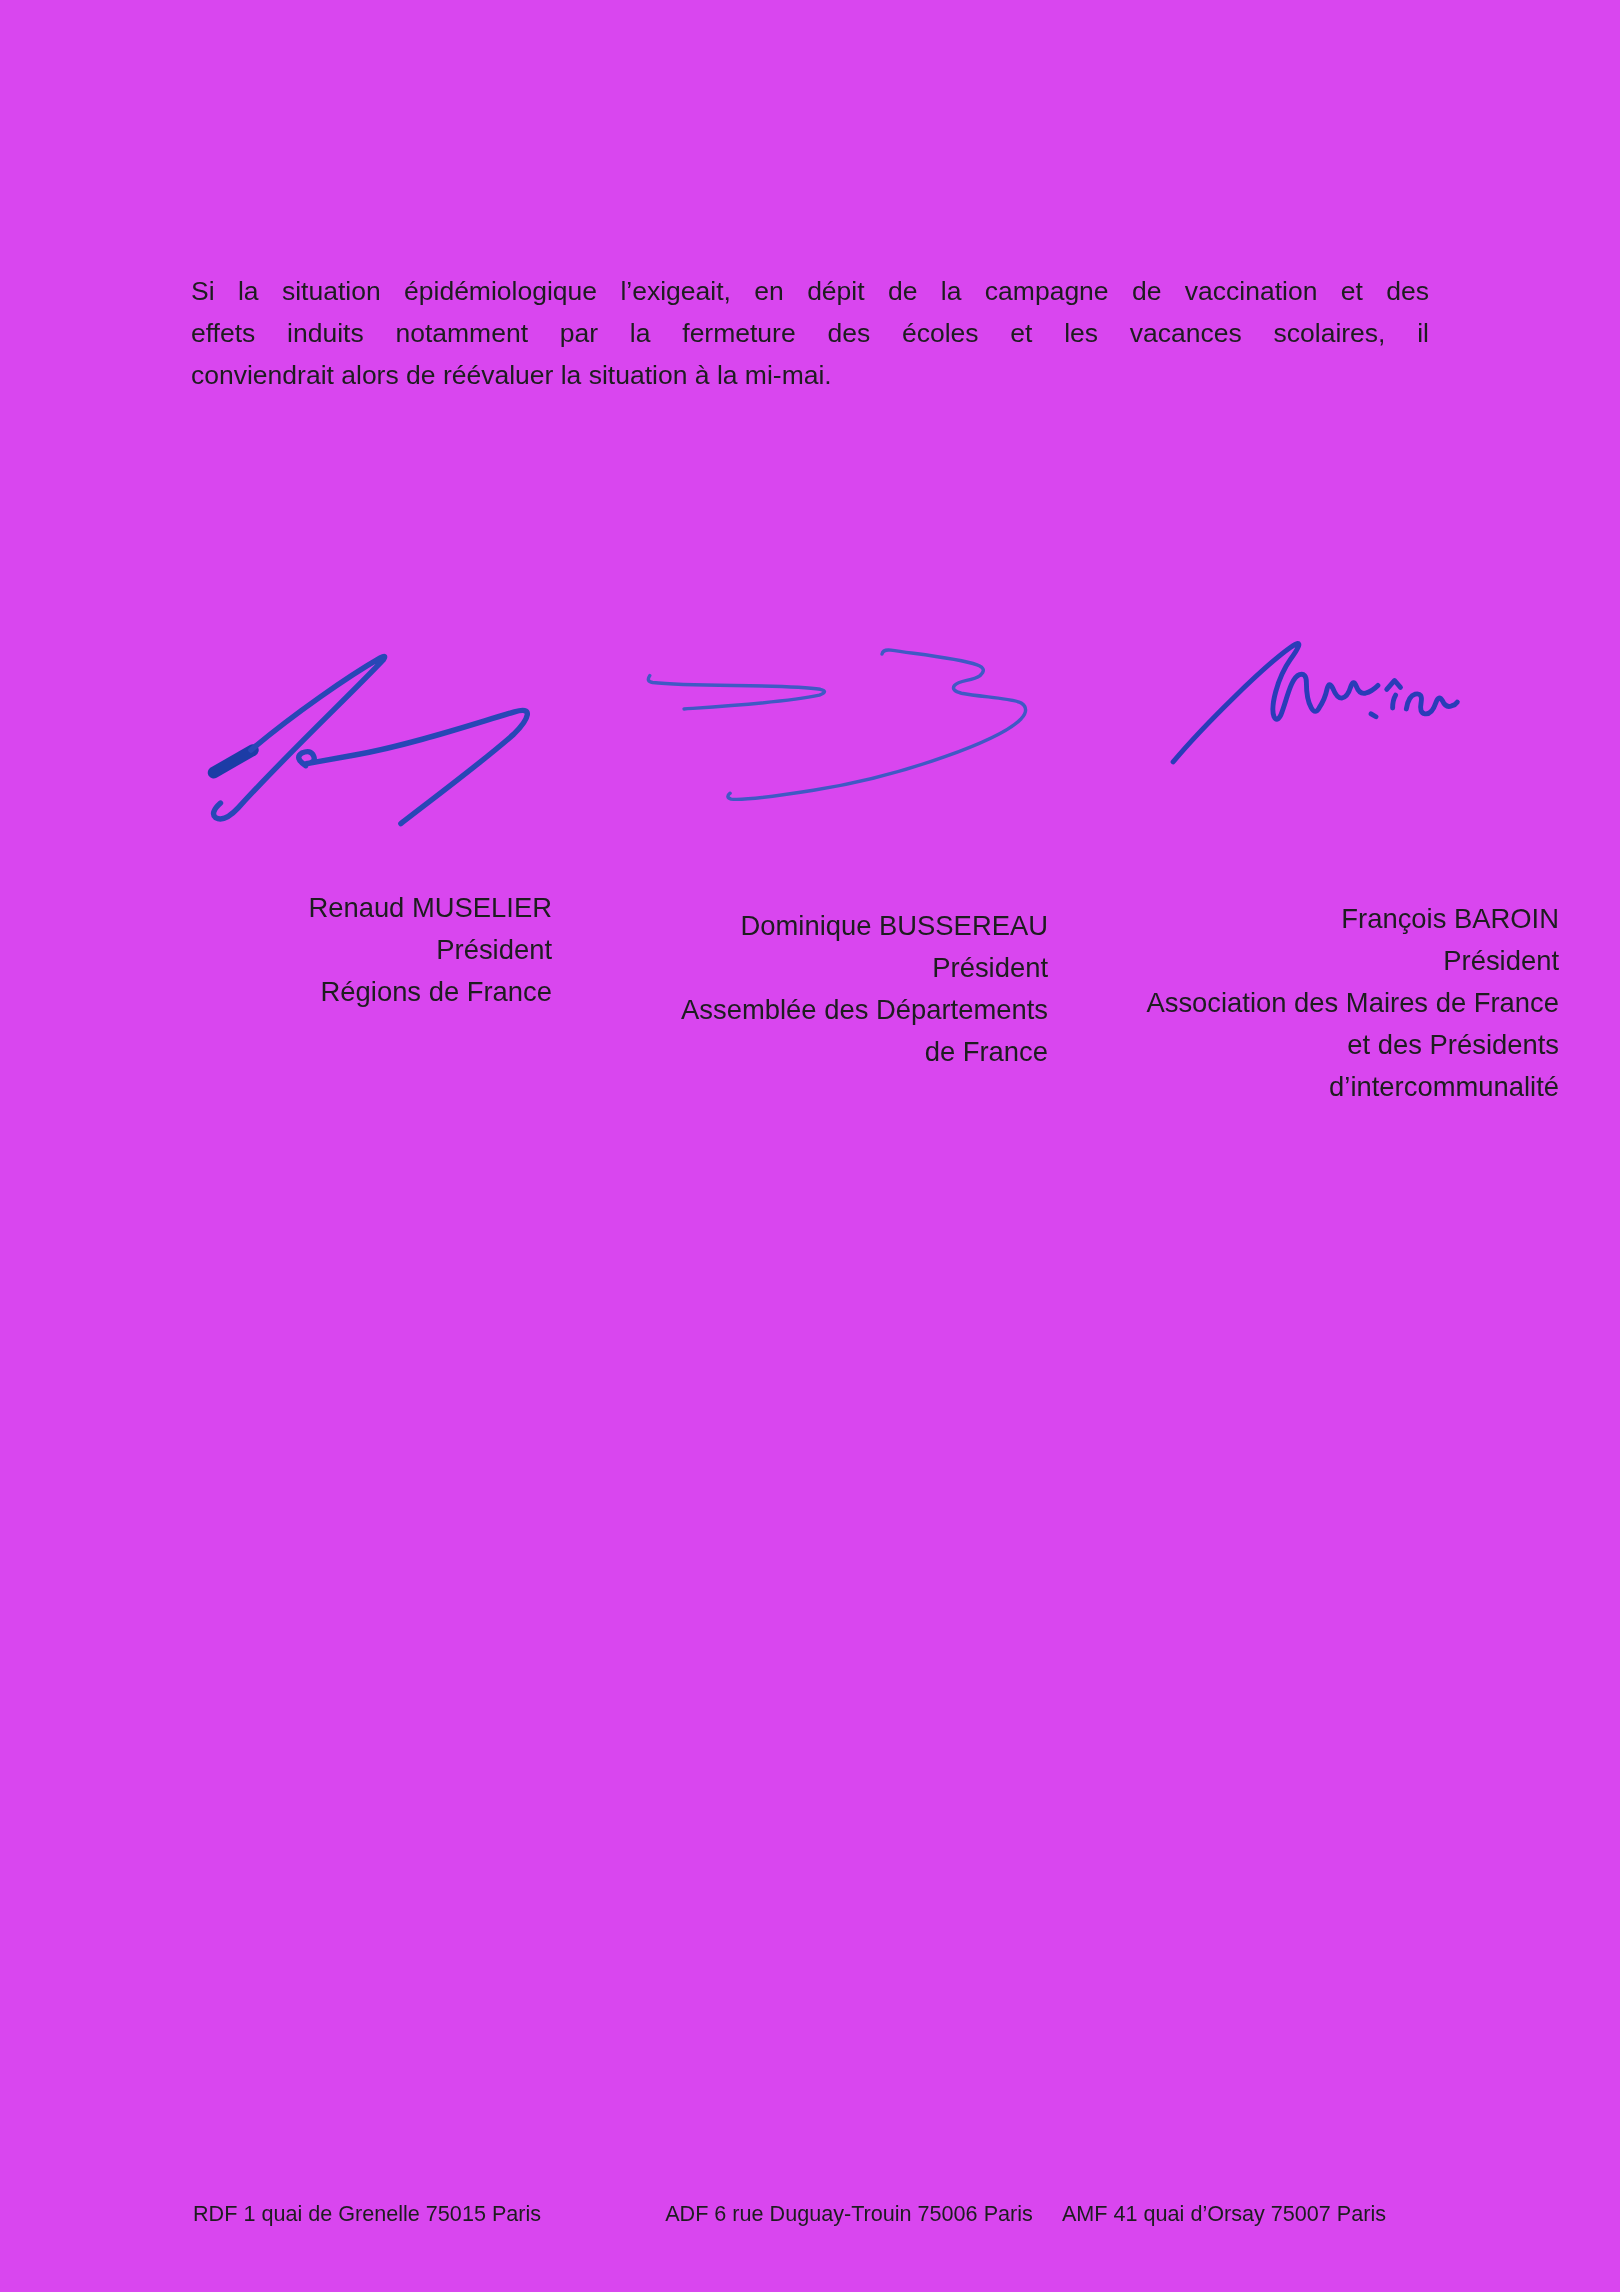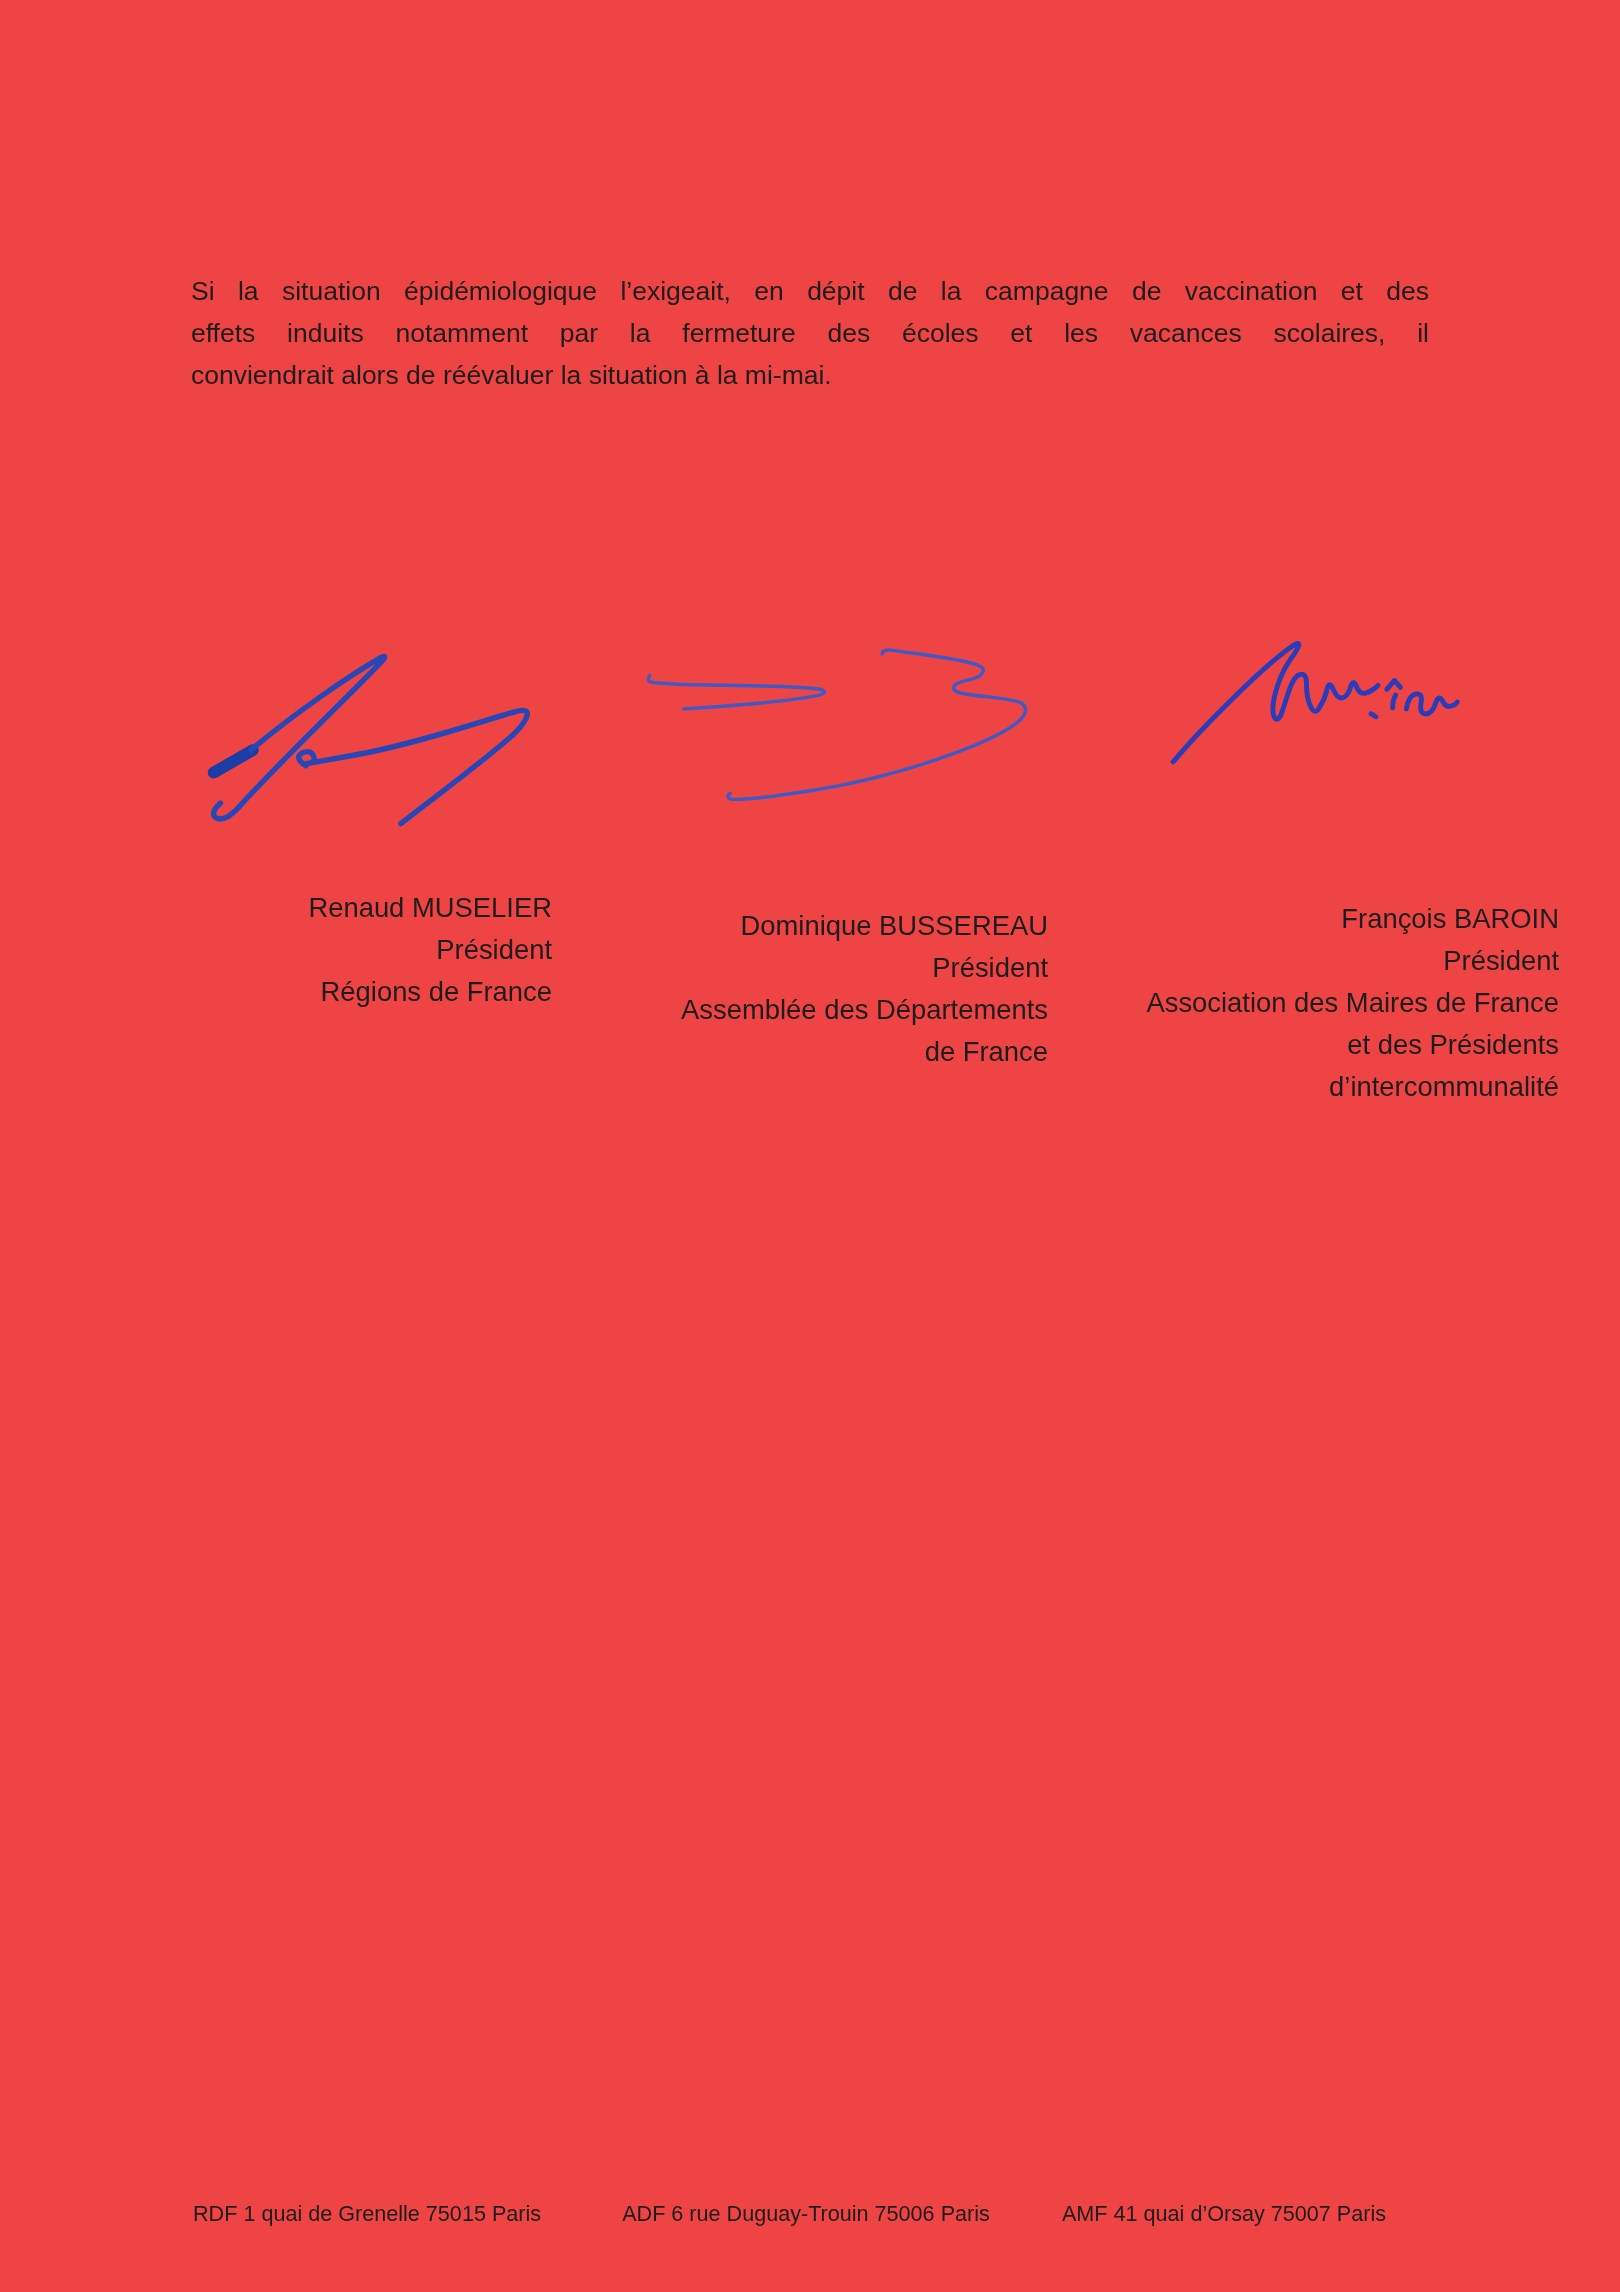--- a/index.html
+++ b/index.html
@@ -1,21 +1,21 @@
 <!DOCTYPE html>
 <html><head>
 <meta charset="utf-8">
 <style>
   html, body { margin: 0; padding: 0; background: #e8e8e8; }
   .page {
     position: relative;
     width: 1620px;
     height: 2293px;
     margin: 0 auto;
-    background: #ef4444;
+    background: #d946ef;
     font-family: "Liberation Sans", "DejaVu Sans", sans-serif;
     color: #1d1d1f;
     overflow: hidden;
   }
   
   .bodytext {
     position: absolute;
     left: 191px;
     width: 1238px;
     font-size: 26.5px;
@@ -52,21 +52,21 @@
   
   .footer-item {
     position: absolute;
     top: 2200px;
     font-size: 21.6px;
     line-height: 27.4px;
     white-space: nowrap;
     color: #1d1d1f;
   }
   .footer-1 { left: 193px; }
-  .footer-2 { left: 806px;  transform: translateX(-50%); }
+  .footer-2 { left: 849px;  transform: translateX(-50%); }
   .footer-3 { left: 1224px; transform: translateX(-50%); }
 </style>
 </head>
 <body>
 
 <div class="page">
 
   <div class="bodytext para1">
     <div class="tline just">Si la situation épidémiologique l’exigeait, en dépit de la campagne de vaccination et des</div>
     <div class="tline just">effets induits notamment par la fermeture des écoles et les vacances scolaires, il</div>

